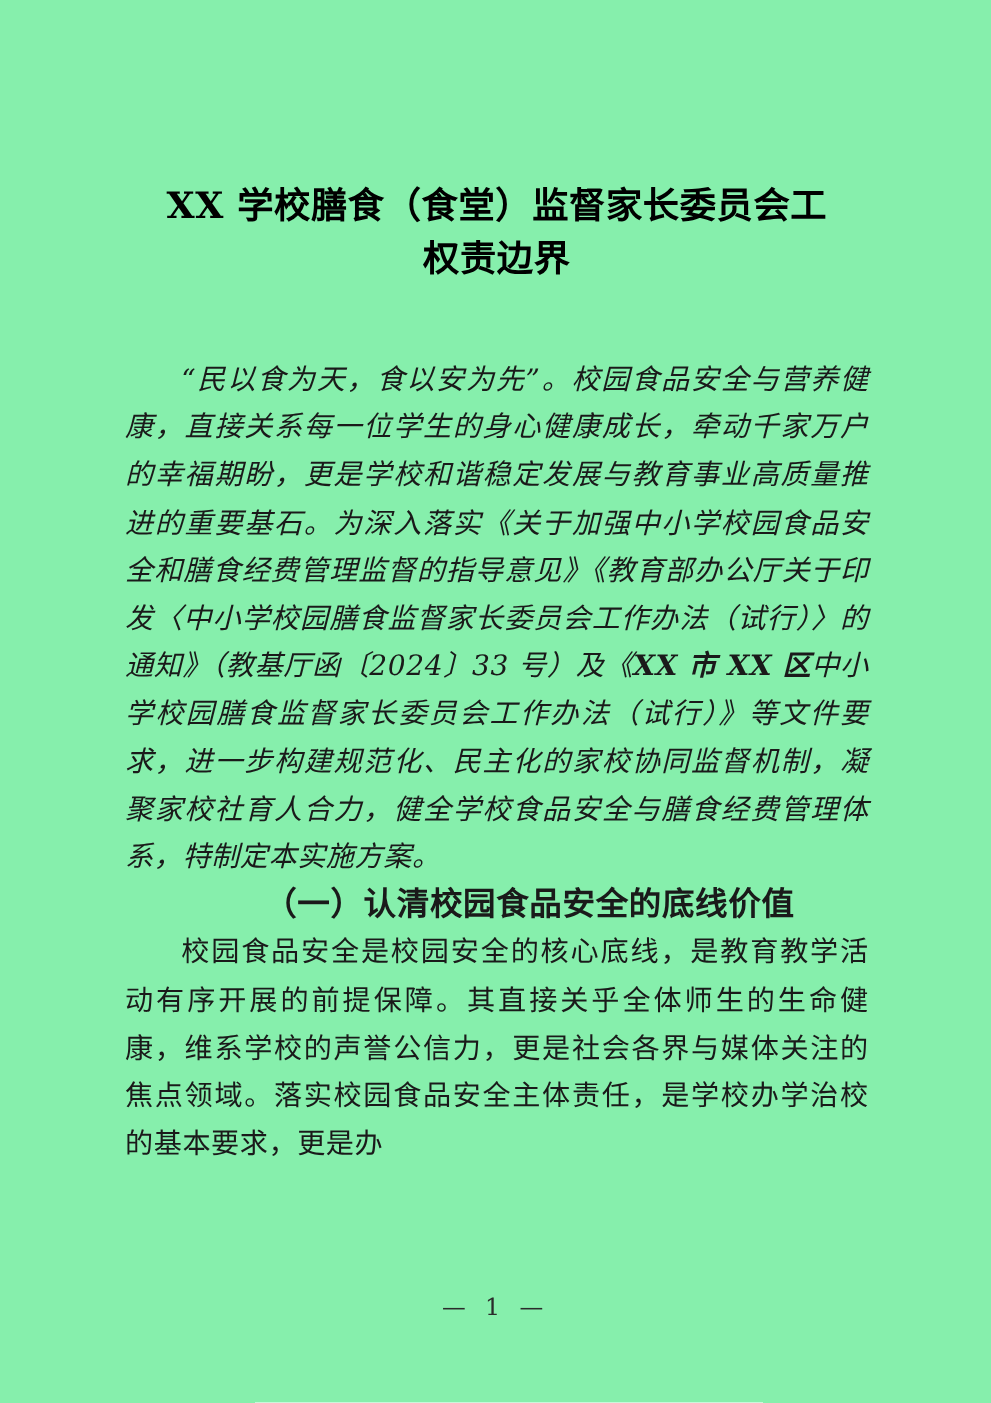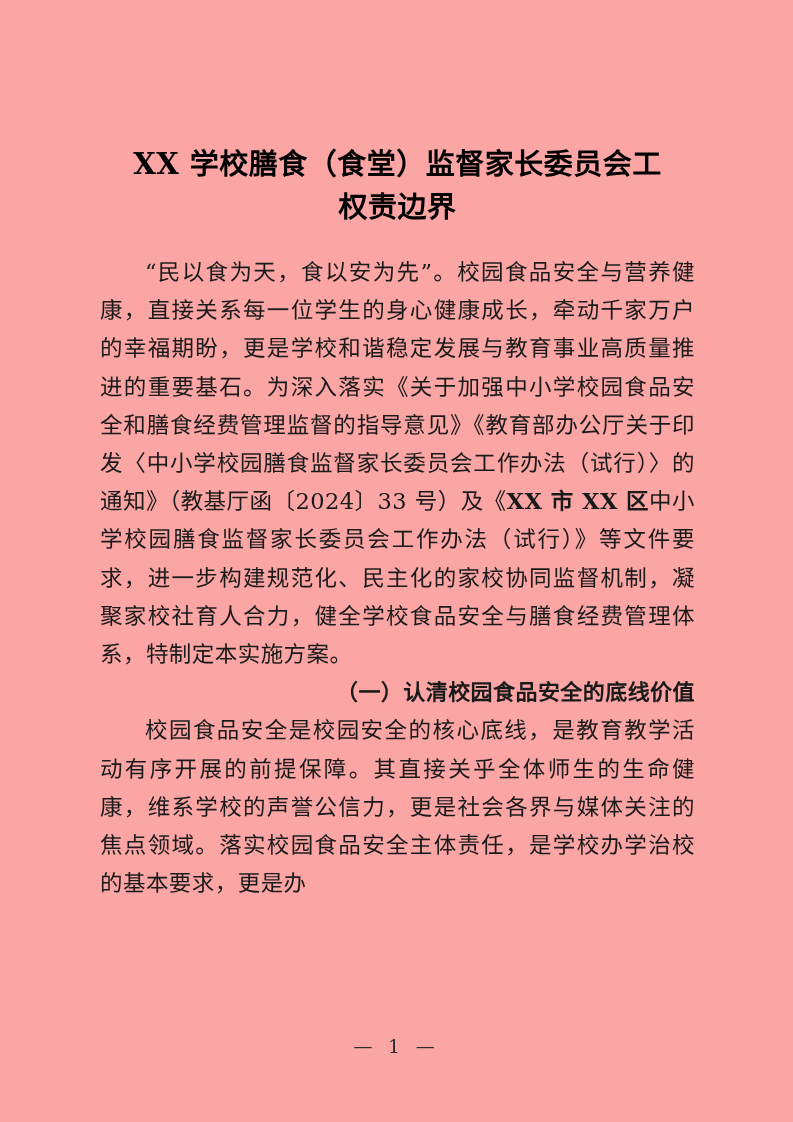--- a/index.html
+++ b/index.html
@@ -6,21 +6,21 @@
   html, body {
     margin: 0;
     padding: 0;
     background: #ffffff;
   }
 
   .page {
     position: relative;
     width: 793px;
     height: 1122px;
-    background: #fca5a5;
+    background: #86efac;
     overflow: hidden;
     box-sizing: border-box;
     padding-left: 44px;
   }
 
   .content {
     position: absolute;
     left: 100px;
     top: 0;
     width: 595px;
@@ -52,21 +52,22 @@
     color: #1a1a1a;
     text-align: justify;
     text-justify: inter-ideograph;
     text-indent: 2em;
     margin: 0;
     letter-spacing: 0.02em;
     word-break: break-all;
   }
 
   .para.first {
-    margin-top: 24px;
+    margin-top: 56px;
+    font-style: italic;
   }
 
   .bold-seg {
     font-weight: bold;
   }
 
   
   .h1-head {
     font-family: "DejaVu Sans", "Liberation Sans", sans-serif;
     font-weight: bold;
@@ -75,27 +76,27 @@
     color: #111111;
     text-indent: 2em;
     margin: 0;
     letter-spacing: 0.02em;
     text-align: left;
   }
 
   .h2-head {
     font-family: "DejaVu Serif", "Liberation Serif", serif;
     font-weight: bold;
-    font-size: 22px;
+    font-size: 26px;
     line-height: 38.2px;
     color: #1a1a1a;
     text-indent: 2em;
     margin: 0;
     letter-spacing: 0.02em;
-    text-align: right;
+    text-align: center;
   }
 
   
   .page-footer {
     position: absolute;
     left: 0;
     right: 0;
     top: 1035px;
     text-align: center;
     font-family: "DejaVu Serif", "Liberation Serif", serif;

